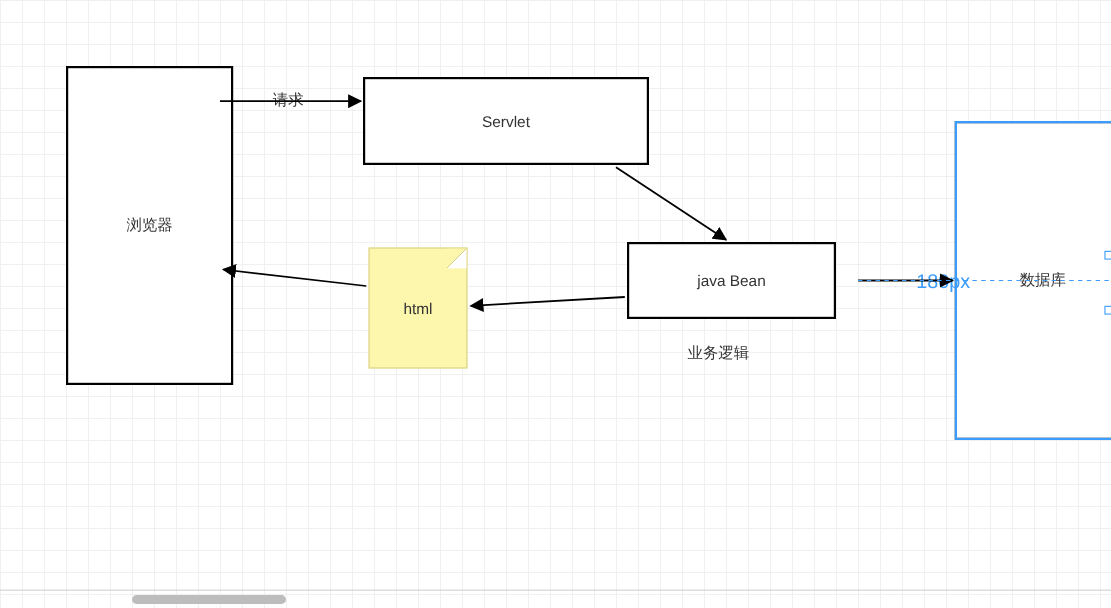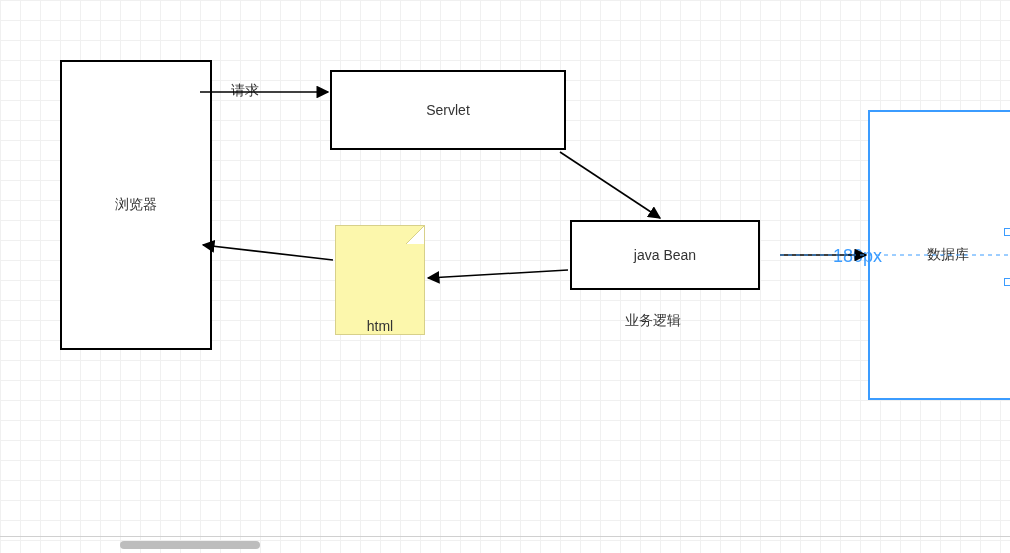--- a/index.html
+++ b/index.html
@@ -6,42 +6,42 @@
   .canvas{position:absolute;left:0;top:0;width:1010px;height:553px;
     background-image:
       linear-gradient(#f0f0f0 1px,transparent 1px),
       linear-gradient(90deg,#f0f0f0 1px,transparent 1px),
       linear-gradient(#e4e4e4 1px,transparent 1px),
       linear-gradient(90deg,#e4e4e4 1px,transparent 1px);
     background-size:20px 20px,20px 20px,100px 100px,100px 100px;
     background-position:0 0,0 0,0 0,0 0;
   }
   .box{position:absolute;border:2px solid #000;background:#fff;display:flex;align-items:center;justify-content:center;box-sizing:border-box}
-  .note{position:absolute;background:#fcf7ac;border:1px solid #d7d08a;box-sizing:border-box;display:flex;align-items:flex-end;justify-content:center}
+  .note{position:absolute;background:#fcf7ac;border:1px solid #d7d08a;box-sizing:border-box;display:flex;align-items:center;justify-content:center}
   .note .fold{position:absolute;top:0;right:0;width:18px;height:18px;background:linear-gradient(135deg,#fcf7ac 0 49%,#d7d08a 50% 51%,#fff 52% 100%)}
   .label{position:absolute;white-space:nowrap}
   svg.overlay{position:absolute;left:0;top:0;width:1010px;height:553px;pointer-events:none}
   .guide{stroke:#3b9cff;stroke-width:1;stroke-dasharray:4 4}
   .guide-label{position:absolute;color:#3b9cff;font-size:18px}
   .edge-handle{position:absolute;width:8px;height:8px;border:1px solid #3b9cff;background:#fff;box-sizing:border-box}
   .selected{outline:2px solid #3b9cff;outline-offset:-2px}
   .scrollbar-track{position:absolute;left:0;bottom:4px;width:1010px;height:8px}
   .scrollbar-thumb{position:absolute;left:120px;bottom:4px;width:140px;height:8px;background:#bdbdbd;border-radius:4px}
   .footer-divider{position:absolute;left:0;bottom:16px;width:1010px;height:1px;background:#d0d0d0}
 </style>
 </head>
 <body>
 
 <div class="canvas">
 
   <div class="box" style="left:60px;top:60px;width:152px;height:290px">
     <span>浏览器</span>
   </div>
 
-  <div class="box" style="left:330px;top:70px;width:236px;height:80px">
+  <div class="box" style="left:330px;top:70px;width:260px;height:80px">
     <span>Servlet</span>
   </div>
 
   <div class="box" style="left:570px;top:220px;width:190px;height:70px">
     <span>java Bean</span>
   </div>
   <div class="label" style="left:625px;top:312px">业务逻辑</div>
 
   <div class="box selected" style="left:868px;top:110px;width:160px;height:290px">
     <span>数据库</span>
@@ -50,21 +50,21 @@
   <div class="edge-handle" style="left:1004px;top:228px"></div>
   <div class="edge-handle" style="left:1004px;top:278px"></div>
 
   <div class="note" style="left:335px;top:225px;width:90px;height:110px">
     <div class="fold"></div>
     <span>html</span>
   </div>
 
   <div class="guide-label" style="left:833px;top:246px">180px</div>
 
-  <div class="label" style="left:231px;top:82px">请求</div>
+  <div class="label" style="left:248px;top:82px">请求</div>
 
   <svg class="overlay">
     <defs>
       <marker id="arrow" viewBox="0 0 10 10" refX="9" refY="5" markerWidth="8" markerHeight="8" orient="auto-start-reverse">
         <path d="M 0 0 L 10 5 L 0 10 z" fill="#000"></path>
       </marker>
     </defs>
 
     <line x1="200" y1="92" x2="328" y2="92" stroke="#000" stroke-width="1.6" marker-end="url(#arrow)"></line>
 

